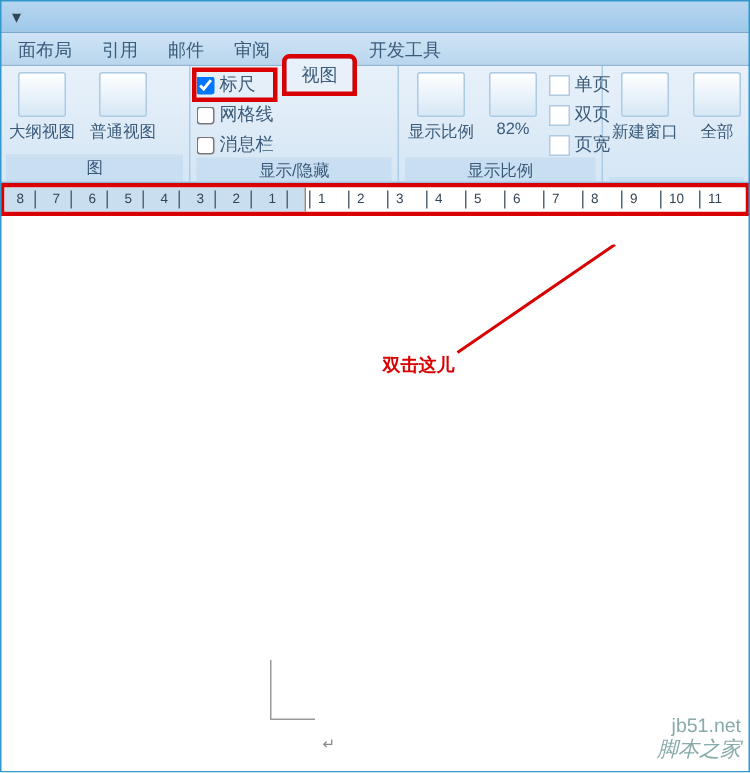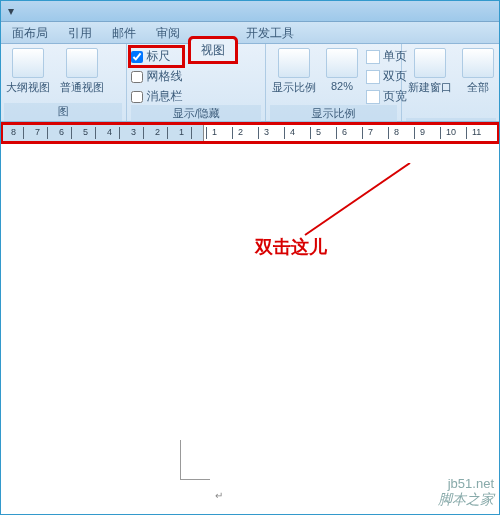--- a/index.html
+++ b/index.html
@@ -24,21 +24,21 @@
 .ic-sm{width:14px;height:14px;background:#fff;border:1px solid #aecbe4;display:inline-block}
 .ruler-wrap{height:22px;background:#fff;border:3px solid #d80000;border-left:3px solid #d80000;border-right:3px solid #d80000;display:flex;align-items:center;position:relative;margin-top:0}
 .ruler-left{background:#c9dff0;height:16px;flex:0 0 200px;position:relative}
 .ruler-right{background:#fff;height:16px;flex:1;position:relative;border-left:1px solid #888}
 .ticks{position:absolute;inset:0;display:flex;align-items:center}
 .tick{position:absolute;top:2px;bottom:2px;width:1px;background:#567}
 .tlabel{position:absolute;top:2px;font-size:9px;color:#345}
 .doc{position:absolute;left:0;right:0;top:160px;bottom:0;background:#fff}
 .page-corner{position:absolute;left:180px;top:280px;width:30px;height:40px;border-left:1px solid #999;border-bottom:1px solid #999}
 .para-mark{position:absolute;left:215px;top:330px;color:#888;font-size:10px}
-.anno-text{position:absolute;left:255px;top:235px;color:#d80000;font-weight:bold;font-size:18px;font-family:SimHei,sans-serif}
+.anno-text{position:absolute;left:255px;top:235px;color:#d80000;font-weight:bold;font-size:12px;font-family:SimHei,sans-serif}
 .anno-line{position:absolute;left:300px;top:163px;width:120px;height:75px;pointer-events:none}
 .watermark{position:absolute;right:6px;bottom:6px;color:#8aa;font-size:14px;font-style:italic}
 .wm2{position:absolute;right:6px;bottom:24px;color:#8aa;font-size:13px}
 .border-frame{position:absolute;inset:0;border:1px solid #39c;pointer-events:none}
 </style>
 </head>
 <body>
 
 <div class="qat">
   <span class="qat-down">▾</span>

